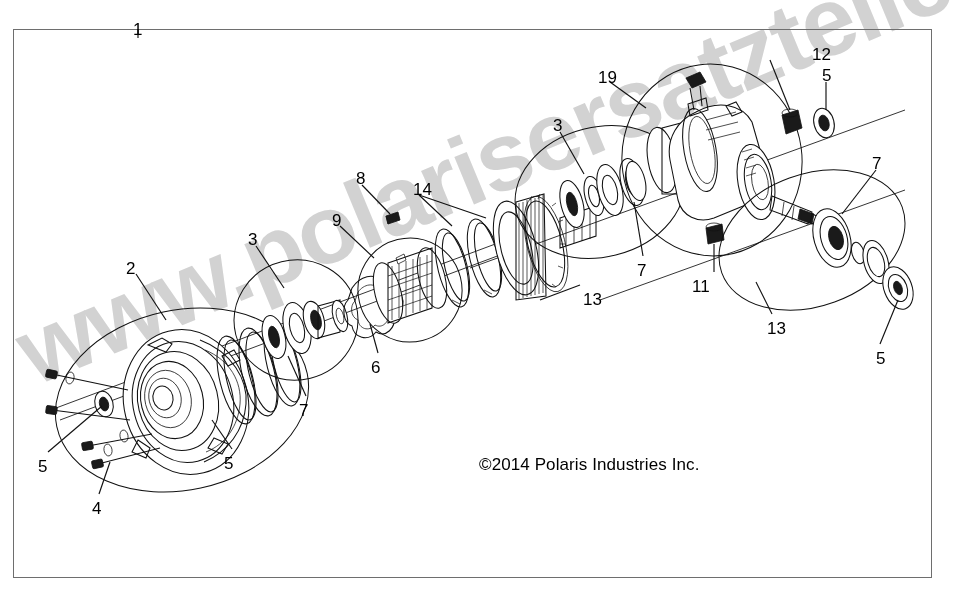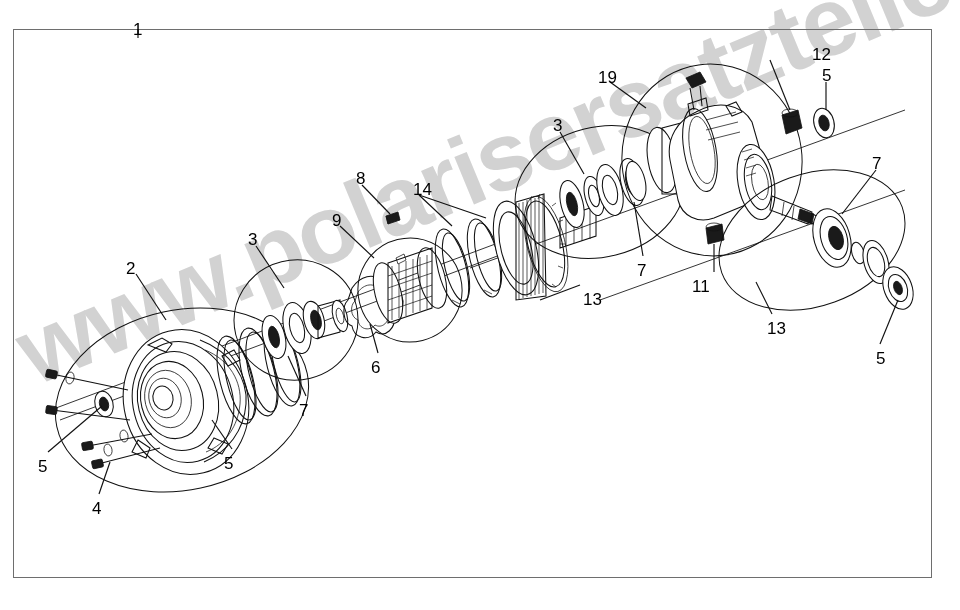--- a/index.html
+++ b/index.html
@@ -341,14 +341,15 @@
   <div class="callout" style="left:872px;top:155px">7</div>
   <div class="callout" style="left:356px;top:170px">8</div>
   <div class="callout" style="left:332px;top:212px">9</div>
   <div class="callout" style="left:598px;top:69px">19</div>
   <div class="callout" style="left:692px;top:278px">11</div>
   <div class="callout" style="left:812px;top:46px">12</div>
   <div class="callout" style="left:583px;top:291px">13</div>
   <div class="callout" style="left:767px;top:320px">13</div>
   <div class="callout" style="left:413px;top:181px">14</div>
 
+  <div id="copyright">©2014 Polaris Industries Inc.</div>
 
 </div>
 
 </body></html>

